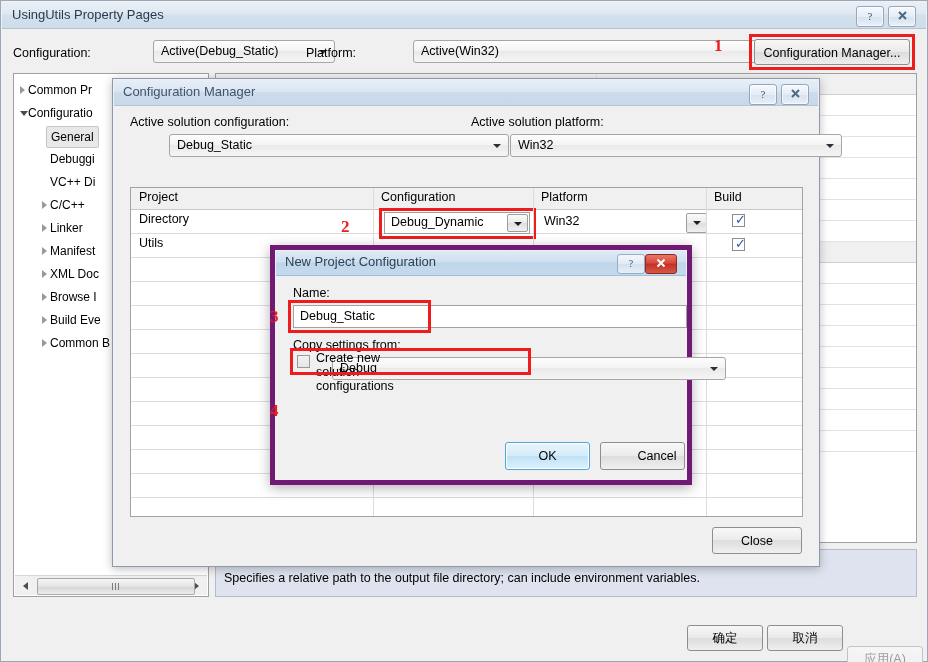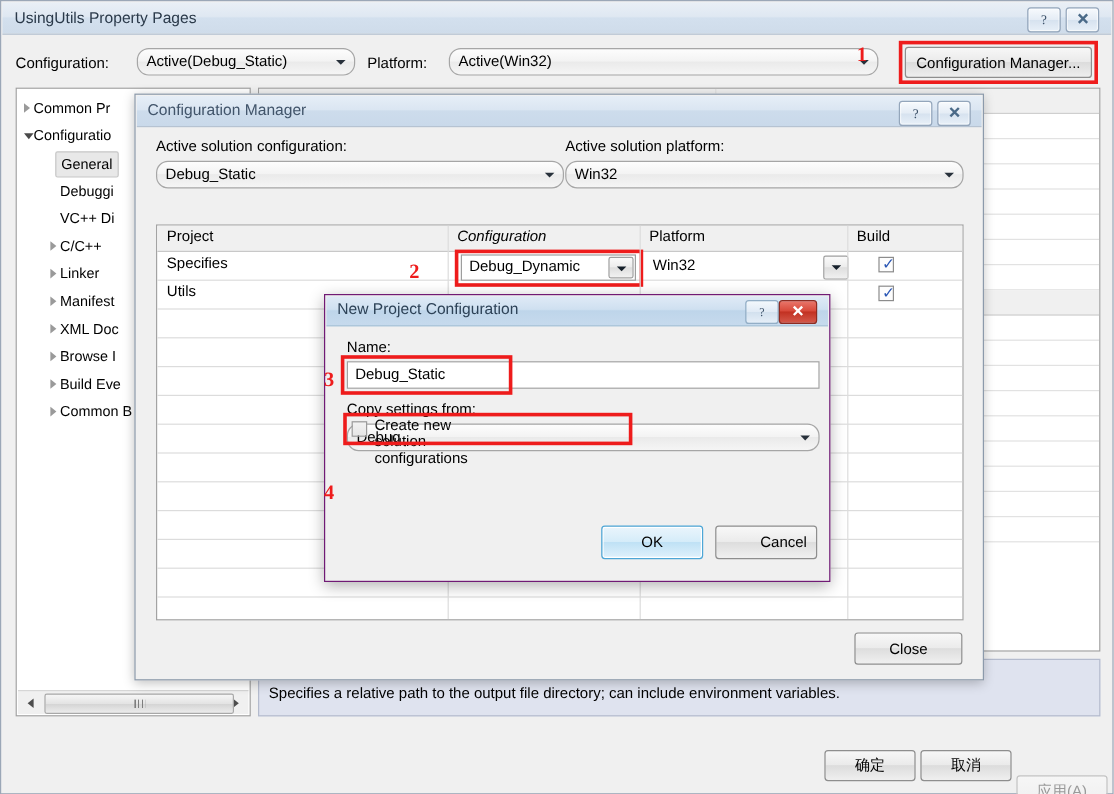--- a/index.html
+++ b/index.html
@@ -34,21 +34,21 @@
   }
   .titlebtn svg{display:block;margin:2px auto 0;}
   #pp-help{right:42px;}
   #pp-close{right:10px;}
 
   
   #cfg-label{position:absolute;left:12px;top:45px;}
   .combo{
     position:absolute;height:23px;box-sizing:border-box;
     background:linear-gradient(to bottom,#fdfdfd 0%,#f3f3f3 48%,#eaeaea 50%,#f5f5f5 100%);
-    border:1px solid #a6a6a6;border-radius:10px;
+    border:1px solid #a6a6a6;border-radius:3px;margin-left:39px;
   }
   .combo .ctext{position:absolute;left:7px;top:3px;font-size:12.5px;white-space:nowrap;}
   .combo .carrow{position:absolute;right:7px;top:9px;width:0;height:0;
     border-left:4px solid transparent;border-right:4px solid transparent;border-top:4px solid #28313b;}
   #cfg-combo{left:113px;top:39px;width:182px;}
   #plat-label{position:absolute;left:305px;top:45px;}
   #plat-combo{left:373px;top:39px;width:358px;}
 
   #cfgmgr-btn{
     position:absolute;left:753px;top:38px;width:156px;height:26px;
@@ -173,21 +173,21 @@
   #cm-closebtn{
     position:absolute;left:599px;top:448px;width:90px;height:27px;box-sizing:border-box;
     background:linear-gradient(to bottom,#f8f8f8 0%,#ebebeb 48%,#dddddd 50%,#f0f0f0 100%);
     border:1px solid #8e8e8e;border-radius:3px;text-align:center;line-height:26px;
     font-size:12.5px;cursor:default;
   }
 
   
   #npc{
     position:absolute;left:270px;top:245px;width:422px;height:240px;
-    background:#f0f0f0;border:1px solid #701a75;box-sizing:border-box;
+    background:#f0f0f0;border:5px solid #701a75;box-sizing:border-box;
     box-shadow:0 3px 12px rgba(0,0,0,.3);
   }
   #npc-titlebar{
     position:absolute;left:1px;top:1px;right:1px;height:24px;
     background:linear-gradient(to bottom,#dfeaf6 0%,#cfe0f0 45%,#bed5ea 50%,#c6daed 100%);
     border-bottom:1px solid #9fbdd6;
   }
   #npc-title{position:absolute;left:9px;top:3px;font-size:13px;color:#2d4257;}
   #npc-help{
     position:absolute;right:41px;top:3px;width:26px;height:18px;
@@ -400,26 +400,26 @@
   <div class="combo" id="cm-asp">
     <span class="ctext">Win32</span>
     <span class="carrow"></span>
   </div>
 
 
   <div id="cm-table">
     <div id="cm-table-host">
         <div class="ct-row head" style="top: 0px;">
           <span class="ct-v" style="left: 8px;">Project</span>
-          <span class="ct-v" style="left: 250px; font-style: italic;">Configuration</span>
+          <span class="ct-v" style="left: 250px;">Configuration</span>
           <span class="ct-v" style="left: 410px;">Platform</span>
           <span class="ct-v" style="left: 583px;">Build</span>
         </div>
         <div class="ct-row" style="top: 21px;">
-          <span class="ct-v" style="left: 8px;">Specifies</span>
+          <span class="ct-v" style="left: 8px;">Directory</span>
           <div class="cellcombo" id="cc-cfg">
             <span class="cc-text">Debug_Dynamic</span>
             <span class="cc-btn"></span>
             <span class="cc-arrow"></span>
           </div>
           <div id="cc-cfg-hl"></div>
           <div class="cellcombo" id="cc-plat" style="border: none; background: transparent;">
             <span class="cc-text" style="left:0">Win32</span>
             <span class="cc-btn"></span>
             <span class="cc-arrow"></span>

